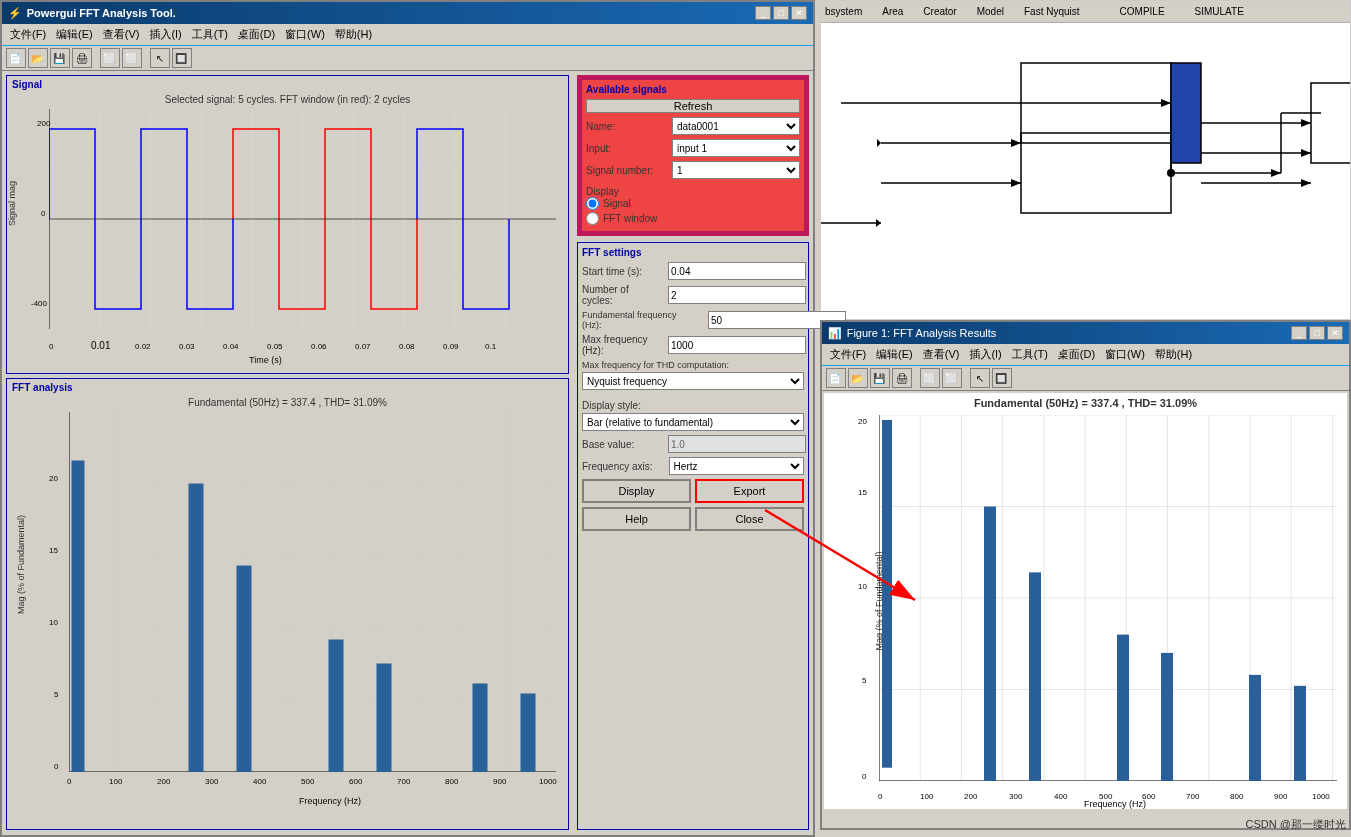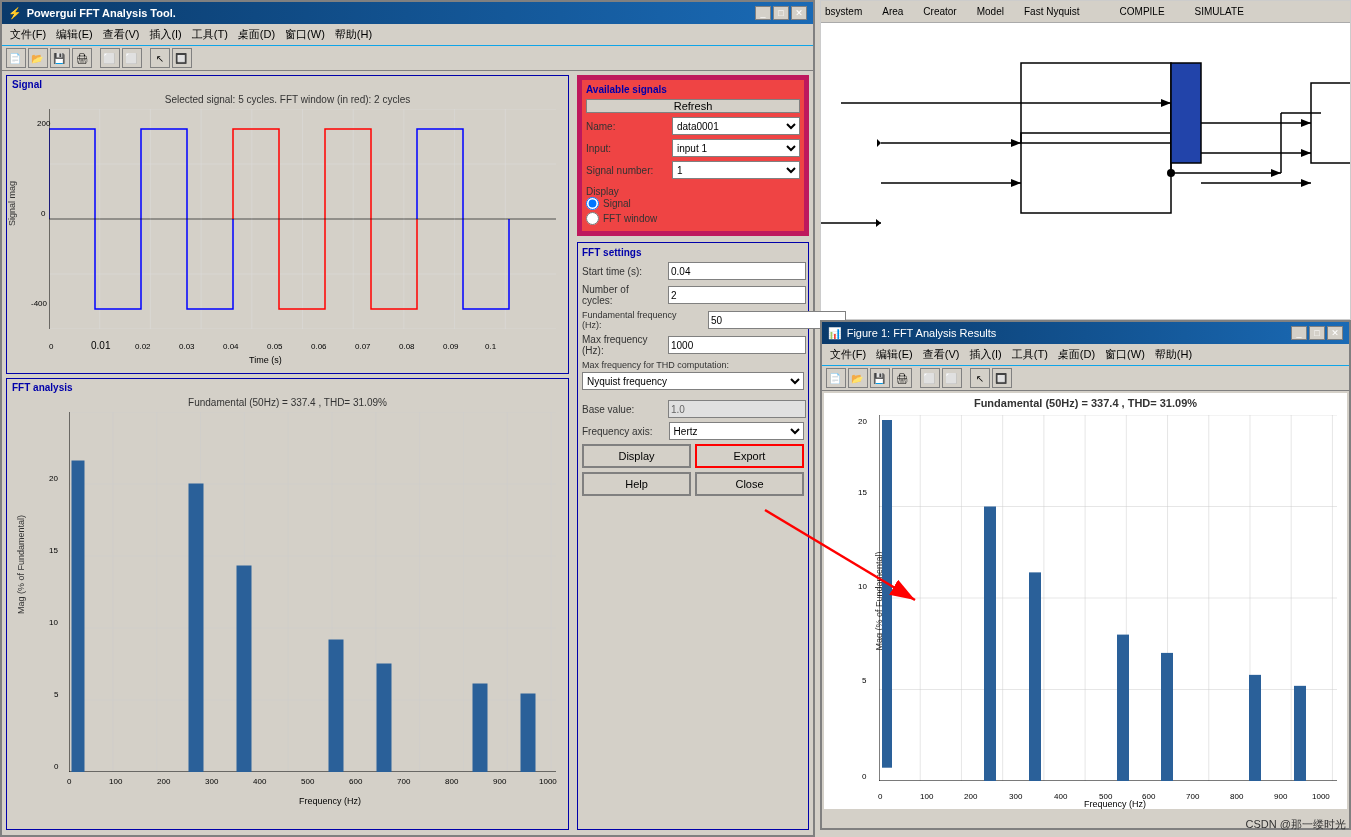--- a/index.html
+++ b/index.html
@@ -517,20 +517,26 @@
         <div class="form-row">
           <span class="form-label">Max frequency (Hz):</span>
           <input class="form-input" type="text" value="1000" style="">
         </div>
         <div style="margin-bottom:10px;">
           <div class="form-label" style="margin-bottom:2px; font-size:9px;">Max frequency for THD computation:</div>
           <select class="form-select" style="width:100%; height:18px;">
             <option>Nyquist frequency</option>
           </select>
         </div>
+        <div style="margin-bottom:4px;">
+          <div class="form-label" style="margin-bottom:2px;">Display style:</div>
+          <select class="form-select" style="width:100%; height:18px;">
+            <option>Bar (relative to fundamental)</option>
+          </select>
+        </div>
         <div class="form-row">
           <span class="form-label">Base value:</span>
           <input class="form-input" type="text" value="1.0" style="background: rgb(224, 224, 224); color: rgb(102, 102, 102);">
         </div>
         <div class="form-row">
           <span class="form-label">Frequency axis:</span>
           <select class="form-select">
             <option>Hertz</option>
           </select>
         </div>

